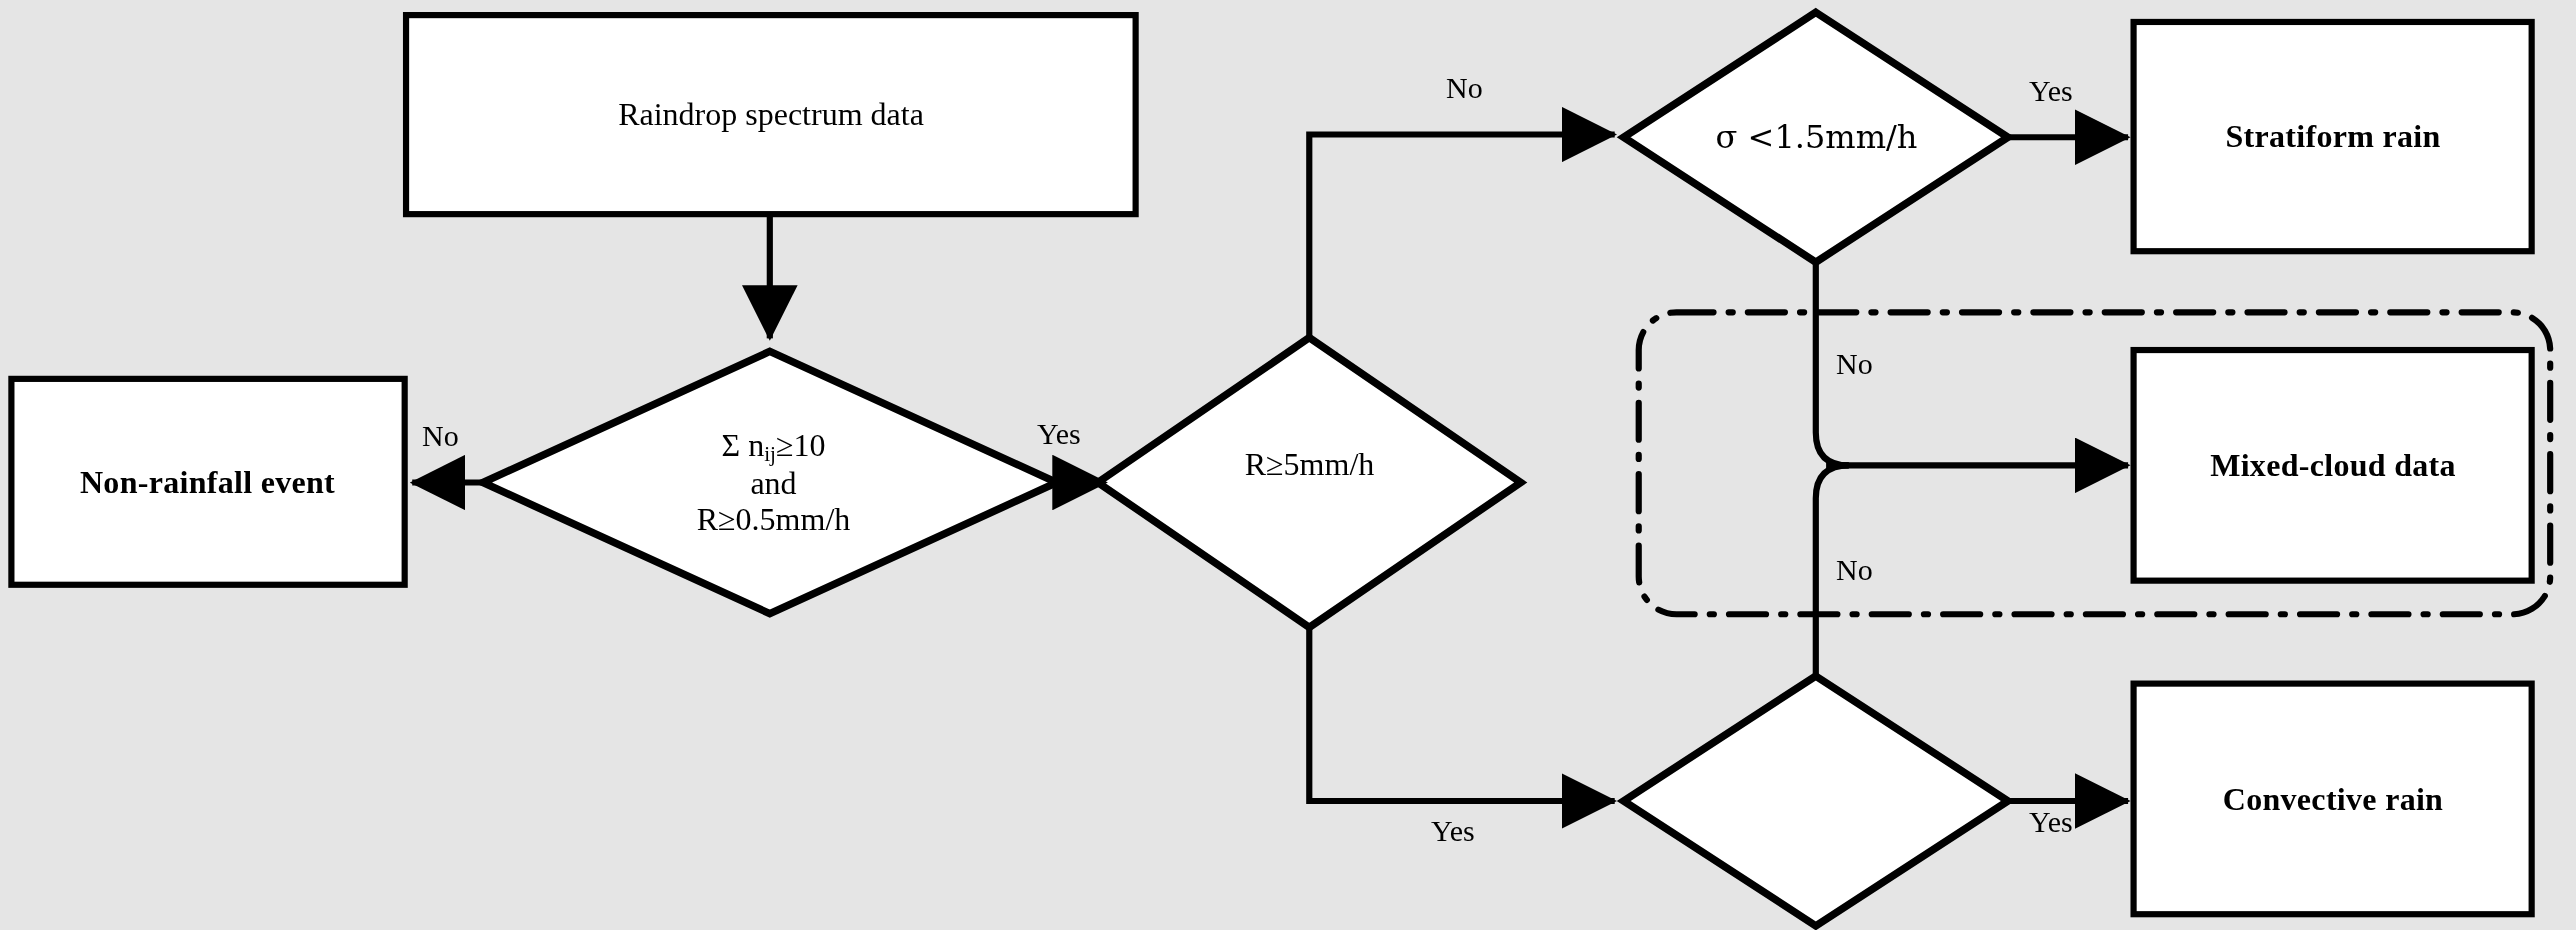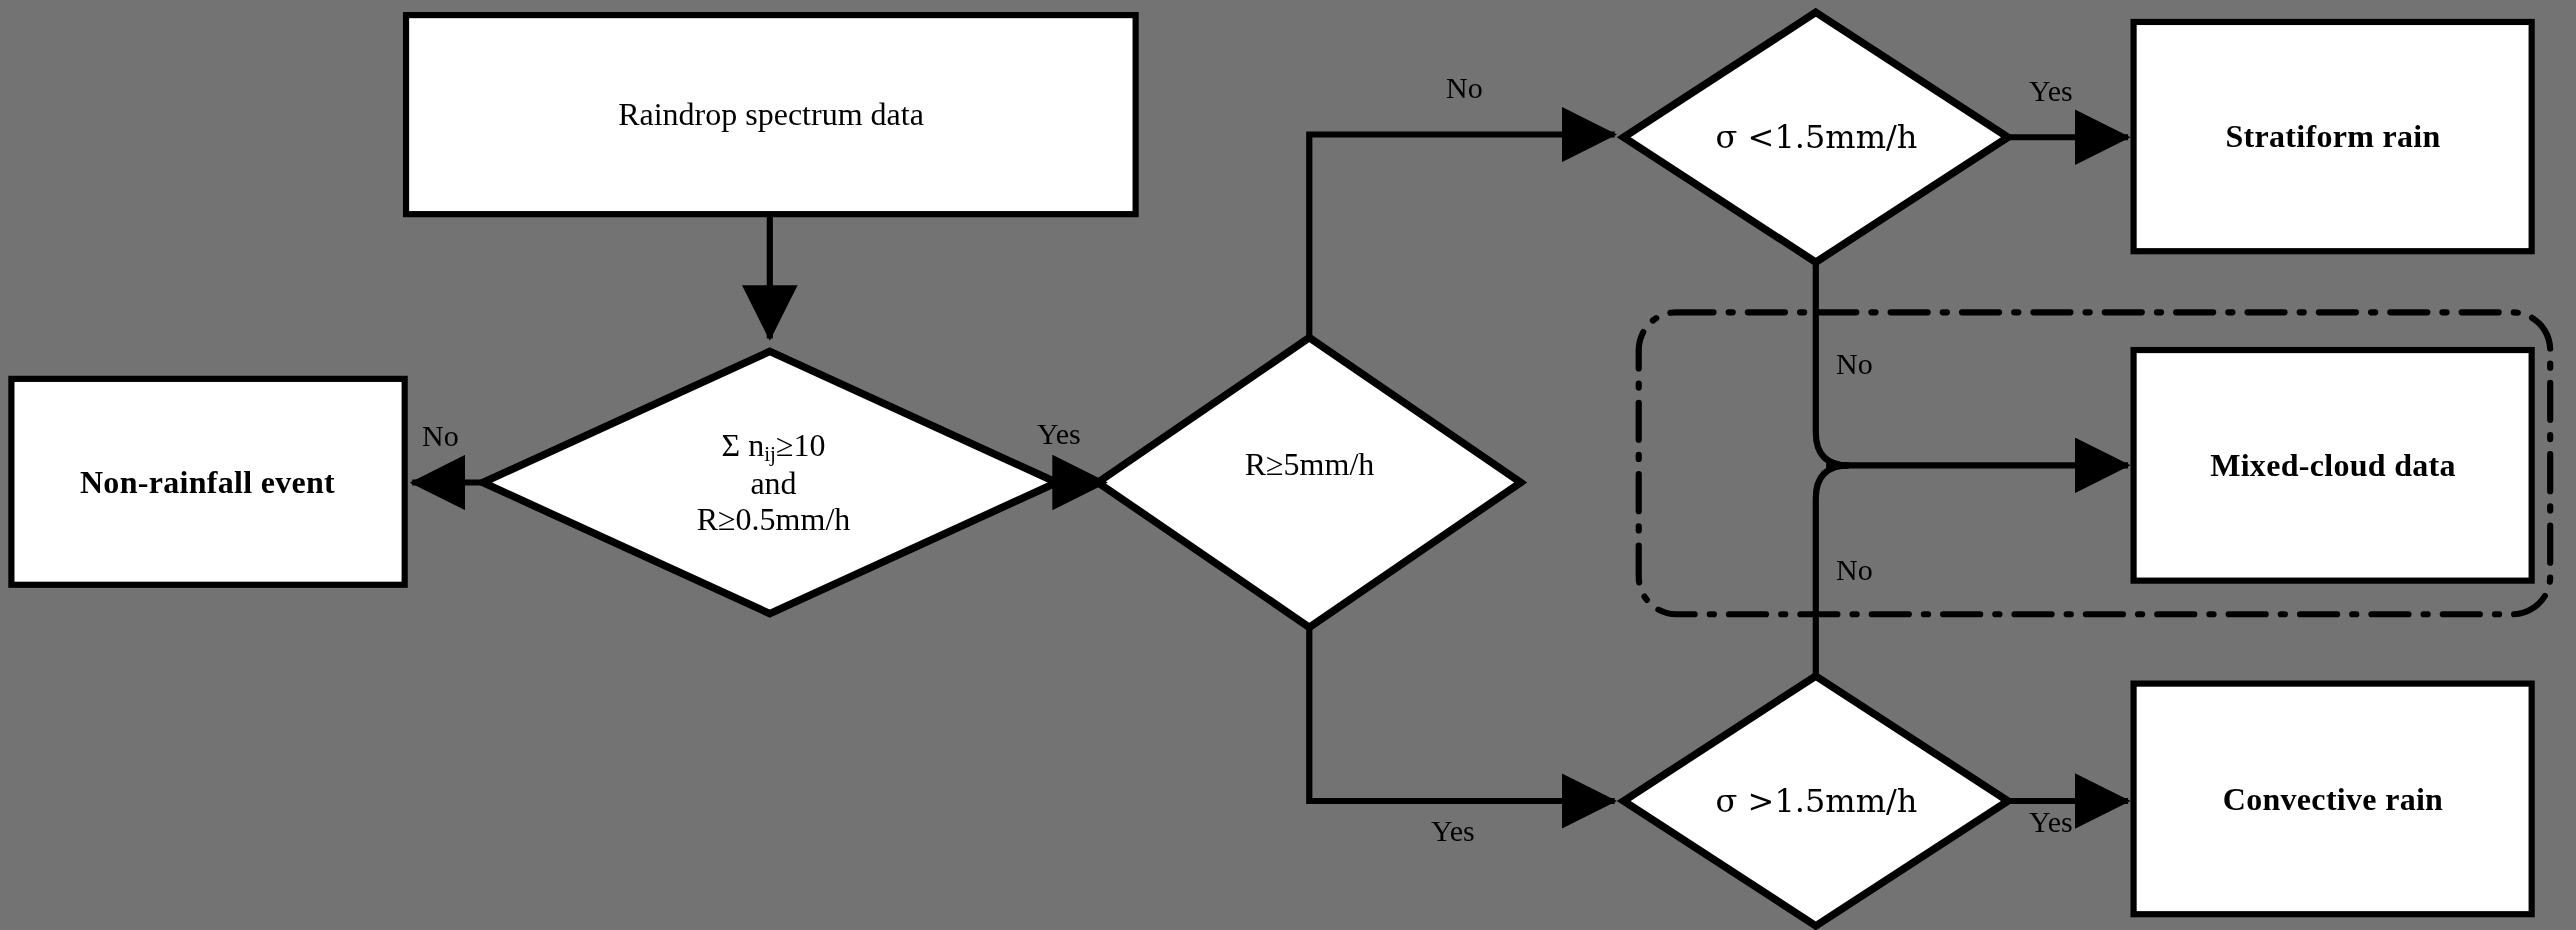--- a/index.html
+++ b/index.html
@@ -5,21 +5,21 @@
 <style>
   html,body{margin:0;padding:0;background:#ffffff;}
   body{
     font-family:"Liberation Serif","DejaVu Serif",serif;
     color:#000000;
   }
   #stage{
     position:relative;
     width:2576px;
     height:930px;
-    background:#737373;
+    background:#e5e5e5;
     overflow:hidden;
   }
   #flow-svg{
     position:absolute;
     left:0;top:0;
     width:2576px;
     height:930px;
   }
   .node-label{
     position:absolute;
@@ -129,23 +129,20 @@
   </div>
 
   <div class="node-label dec-label" style="left:1140px;top:410px;width:339px;height:110px;">
     <span>R≥5mm/h</span>
   </div>
 
   <div class="node-label dec-label sigma" style="left:1655px;top:91px;width:323px;height:93px;">
     <span>σ &lt;1.5mm/h</span>
   </div>
 
-  <div class="node-label dec-label sigma" style="left:1655px;top:755px;width:323px;height:93px;">
-    <span>σ &gt;1.5mm/h</span>
-  </div>
 
   <div class="node-label proc-label" style="left:2134px;top:22px;width:398px;height:229px;">
     <span>Stratiform rain</span>
   </div>
 
   <div class="node-label proc-label" style="left:2134px;top:350px;width:398px;height:231px;">
     <span>Mixed-cloud data</span>
   </div>
 
   <div class="node-label proc-label" style="left:2134px;top:684px;width:398px;height:231px;">

